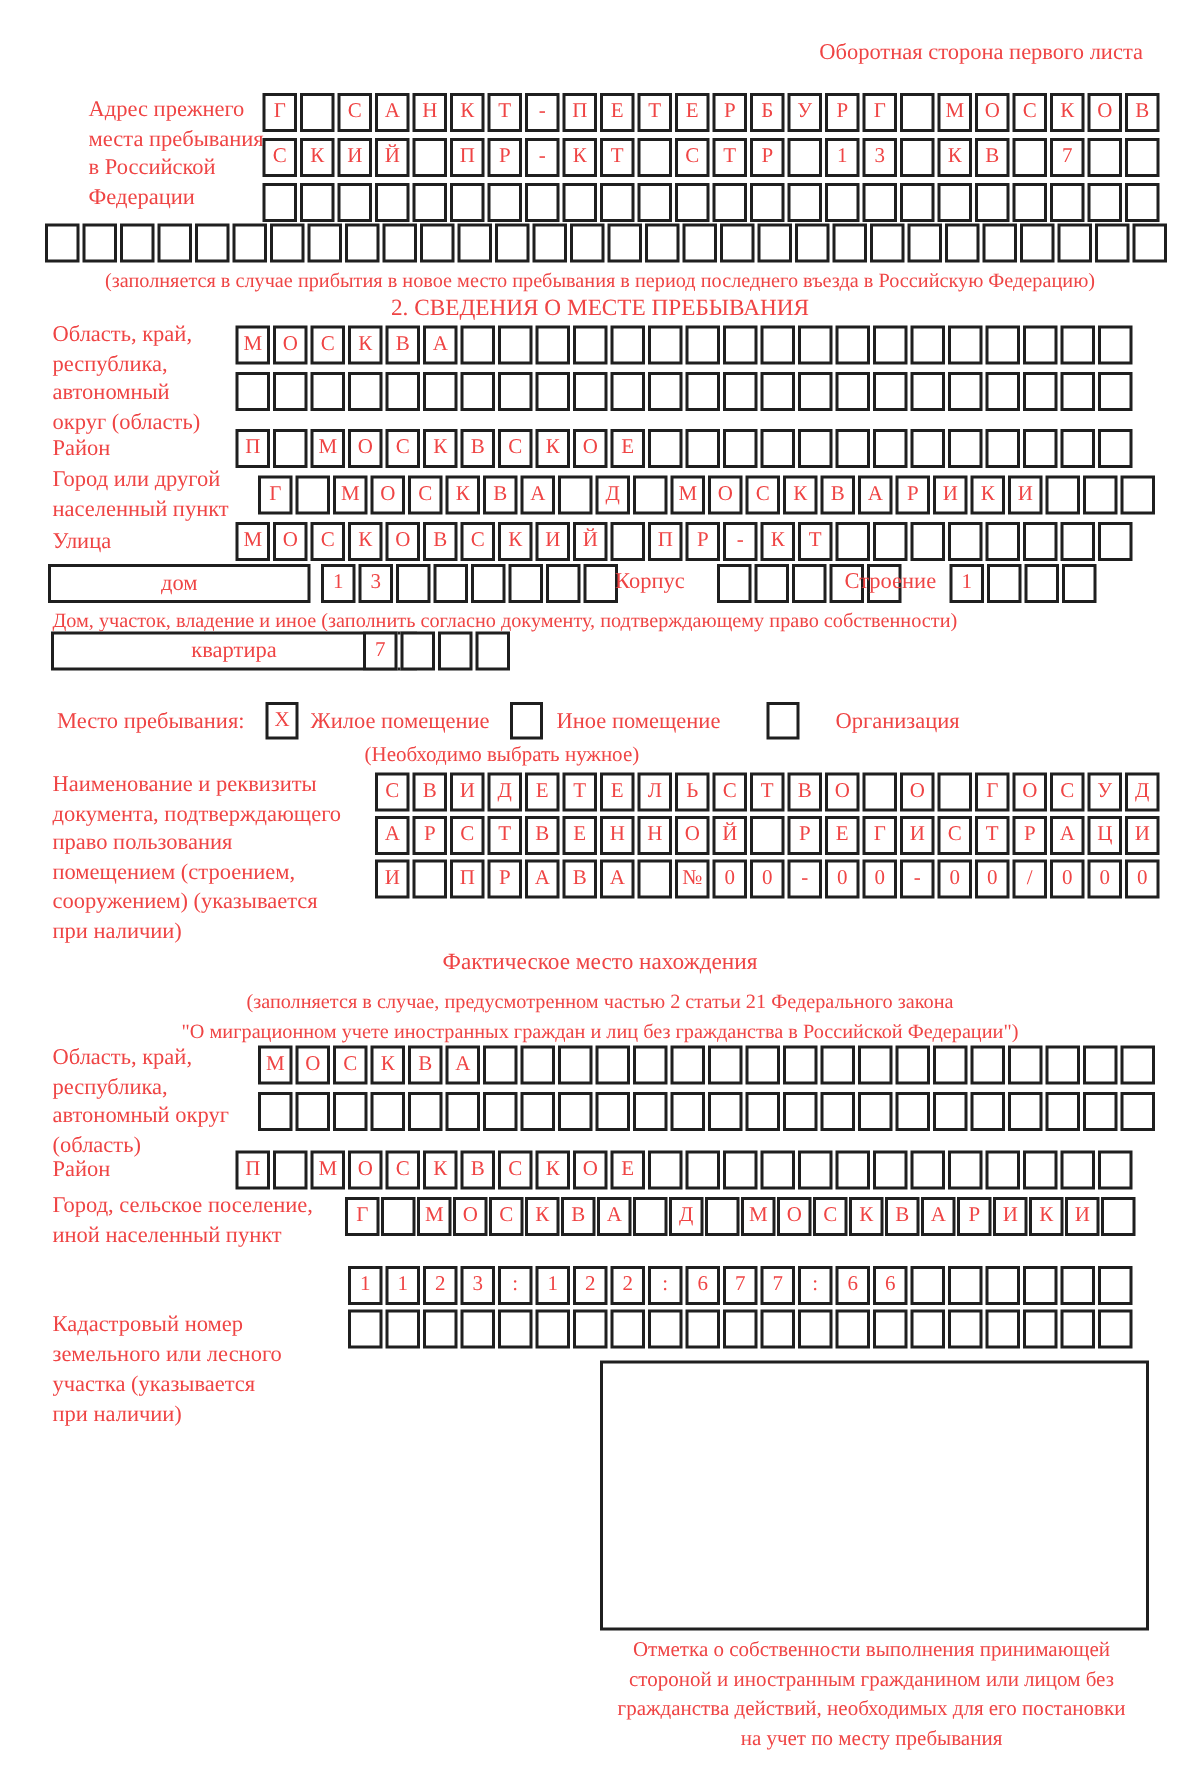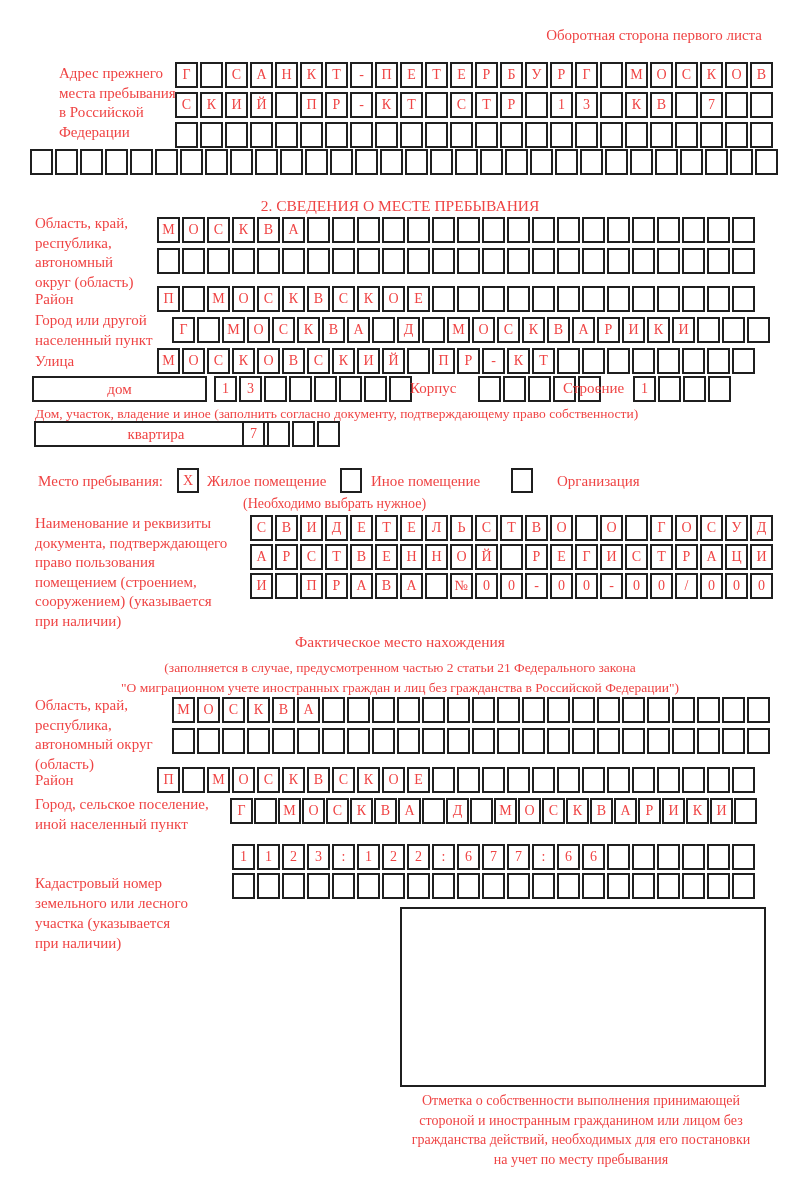--- a/index.html
+++ b/index.html
@@ -136,20 +136,21 @@
       <span class="cell"></span>
       <span class="cell"></span>
       <span class="cell"></span>
       <span class="cell"></span>
       <span class="cell"></span>
       <span class="cell"></span>
       <span class="cell"></span>
       <span class="cell"></span>
       <span class="cell"></span>
     </div>
+  <div class="abs caption center" style="top:178px;">(заполняется в случае прибытия в новое место пребывания в период последнего въезда в Российскую Федерацию)</div>
 
   <div class="abs hdr center" style="top:197px;">2. СВЕДЕНИЯ О МЕСТЕ ПРЕБЫВАНИЯ</div>
 
   <div class="abs label lines" style="left:35px;top:214px;">Область, край,
 республика,
 автономный
 округ (область)</div>
   <div class="abs cellrow" style="left:157px;top:217px;">
       <span class="cell">М</span>
       <span class="cell">О</span>

